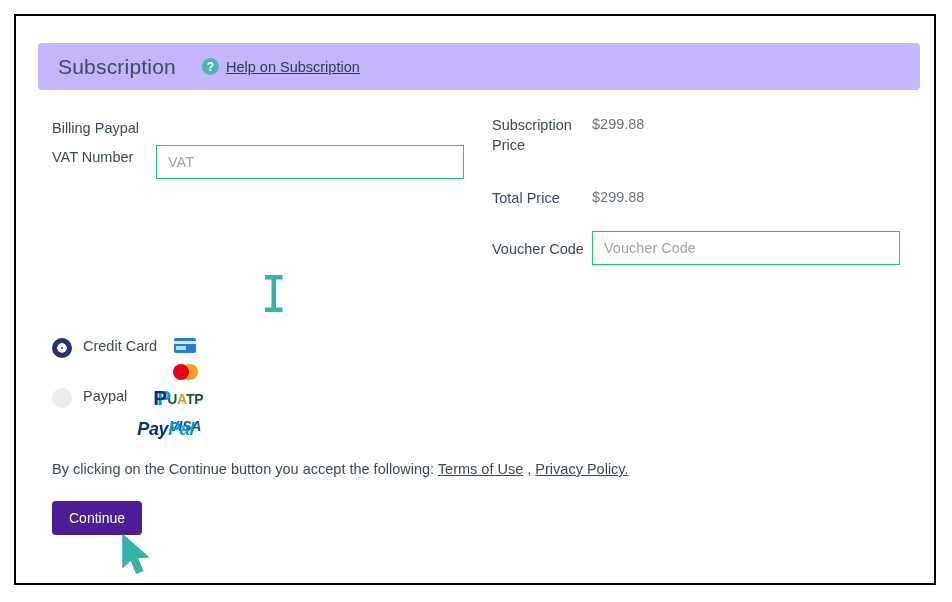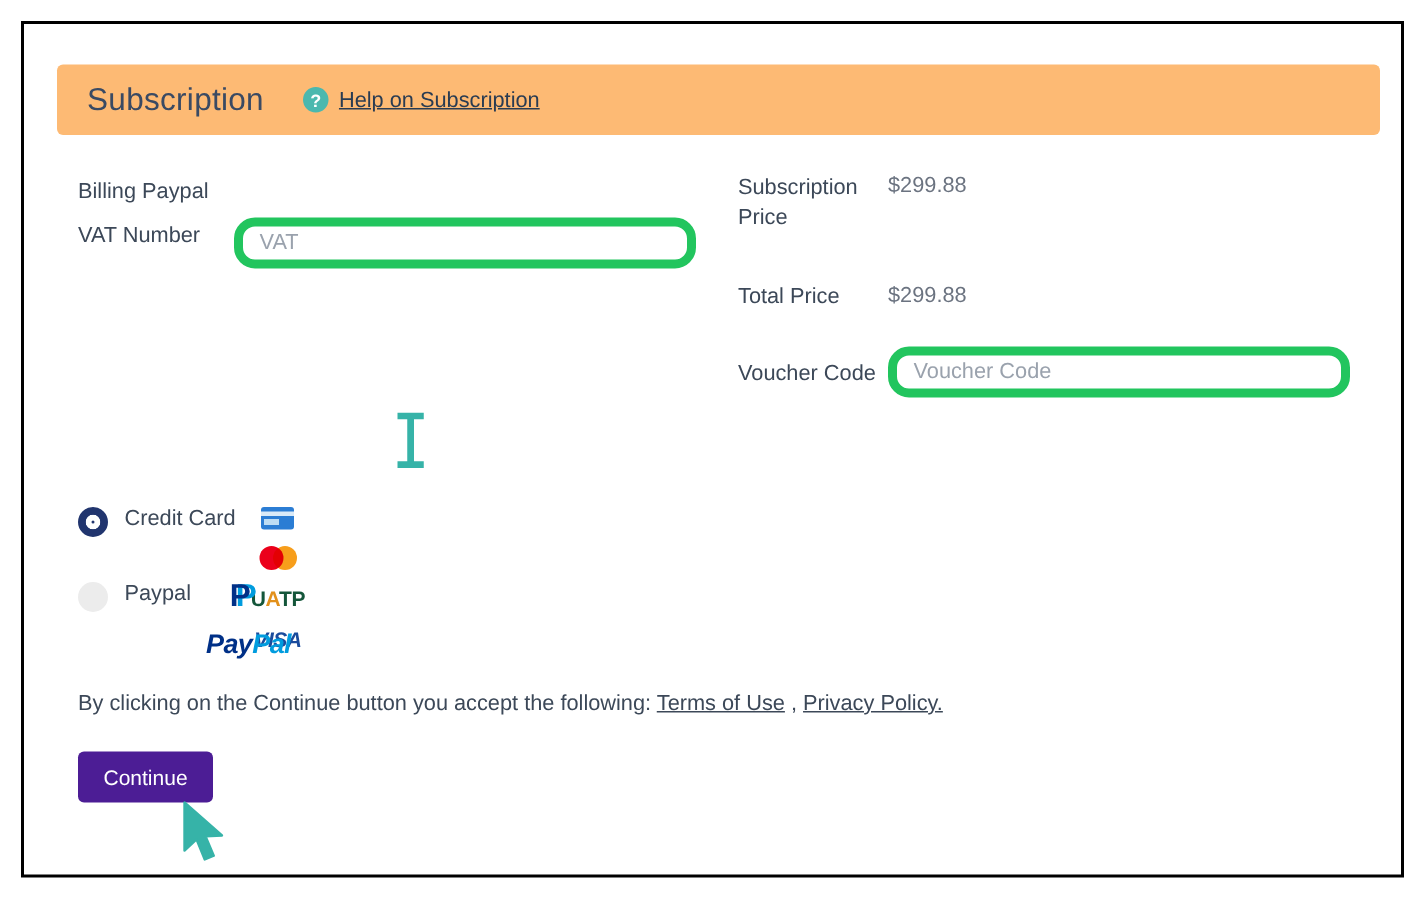--- a/index.html
+++ b/index.html
@@ -32,21 +32,21 @@
     background: #ffffff;
   }
 
   
   #section-header {
     position: absolute;
     left: 22px;
     top: 27px;
     width: 882px;
     height: 47px;
-    background: #fdba74;
+    background: #c4b5fd;
     border-radius: 4px;
     display: flex;
     align-items: center;
     padding-left: 20px;
     box-sizing: border-box;
   }
   .section-title {
     font-size: 21px;
     color: #3a4a63;
     font-weight: 400;
@@ -113,22 +113,22 @@
     color: #78808c;
     line-height: 1;
     margin-bottom: 22px;
     white-space: nowrap;
   }
 
   
   .text-input {
     box-sizing: border-box;
     height: 34px;
-    border: 6px solid #22c55e;
-    border-radius: 14px;
+    border: 1px solid #22c55e;
+    border-radius: 0;
     background: #ffffff;
     font-family: "Liberation Sans", sans-serif;
     font-size: 14.5px;
     color: #3c4858;
     padding: 0 11px;
     outline: none;
   }
   .text-input::placeholder { color: #9aa2ad; }
   #vat-input     { width: 308px; }
   #voucher-input { width: 308px; }

